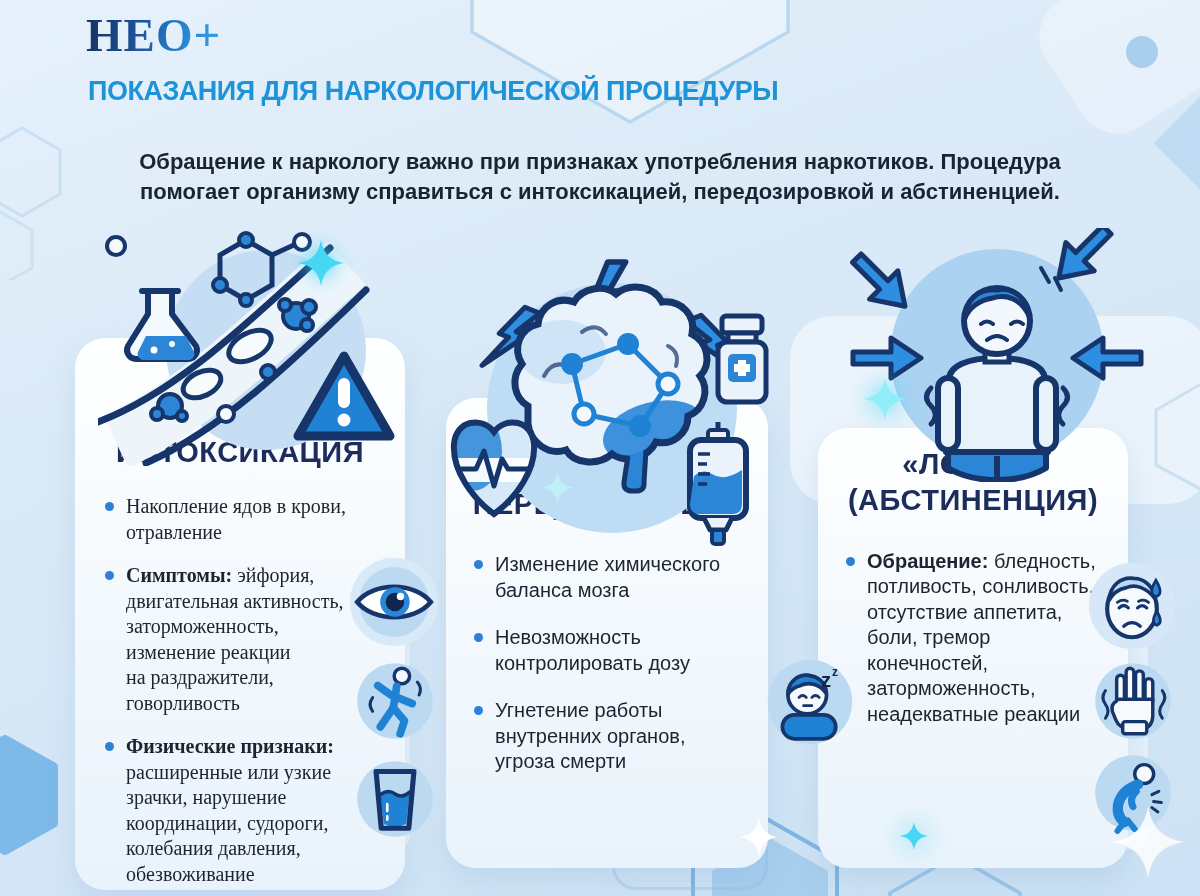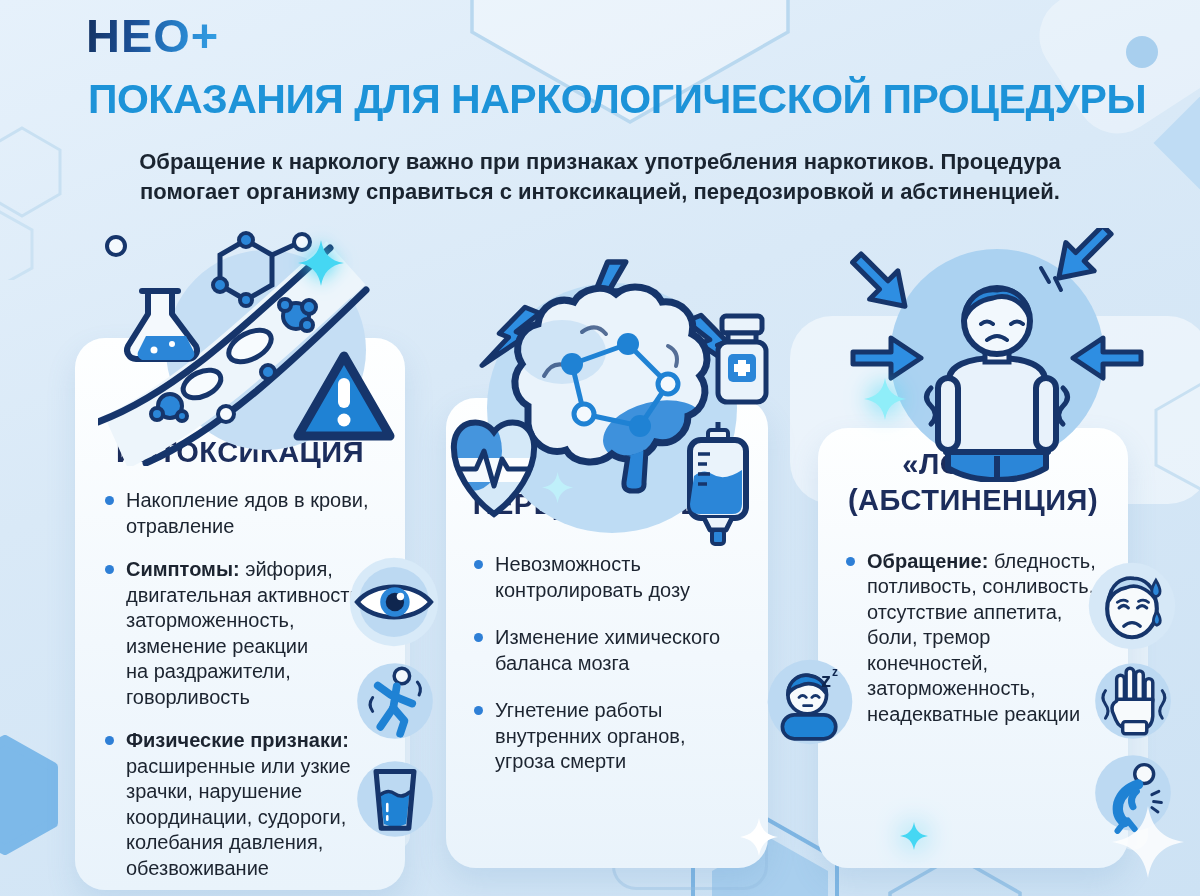--- a/index.html
+++ b/index.html
@@ -7,23 +7,23 @@
     background:linear-gradient(160deg,#e6f1fb 0%,#d9e9f7 40%,#cde2f4 100%);
     font-family:"Liberation Sans","DejaVu Sans",sans-serif;}
   .abs{position:absolute;}
   
   .soft-band{position:absolute;border-radius:42px;background:rgba(255,255,255,.5);}
   .outline-box{position:absolute;border:3px solid rgba(140,180,220,.38);border-radius:24px;}
   .icon-strip{position:absolute;width:30px;background:rgba(255,255,255,.45);border-radius:15px;}
   
   #logo{position:absolute;left:86px;top:8px;font-size:47px;font-weight:bold;letter-spacing:1px;
     background:linear-gradient(100deg,#14315f 0%,#1b4e94 35%,#2a8ad3 75%,#35a2e6 100%);
-    -webkit-background-clip:text;background-clip:text;color:transparent;}
-  
-  #title{position:absolute;left:88px;top:76px;width:1040px;font-size:41px;font-weight:bold;
+    -webkit-background-clip:text;background-clip:text;color:transparent;font-family:Liberation Serif, serif;}
+  
+  #title{position:absolute;left:88px;top:76px;width:1040px;font-size:27px;font-weight:bold;
     letter-spacing:-.5px;color:#1d93d8;white-space:nowrap;}
   #subtitle{position:absolute;left:100px;top:125px;width:1000px;text-align:center;
     font-size:22px;font-weight:bold;color:#1a2430;line-height:1.38;white-space:pre-line;}
   
   .card{position:absolute;border-radius:30px;
     background:linear-gradient(180deg,#feffff 0%,#f2f8fd 55%,#e9f3fb 100%);
     box-shadow:0 14px 30px rgba(90,140,190,.16);}
   .card h2{margin:0;text-align:center;font-size:29px;letter-spacing:.5px;color:#1c2d5c;
     line-height:1.25;white-space:pre-line;}
   .bullets{list-style:none;margin:0;padding:0;}
@@ -69,21 +69,21 @@
   <div class="icon-strip" style="left:380px;top:560px;height:290px;"></div>
   <div class="icon-strip" style="left:1118px;top:566px;height:284px;"></div>
 
   <div id="logo">НЕО+</div>
   <h1 id="title" style="margin:0;">ПОКАЗАНИЯ ДЛЯ НАРКОЛОГИЧЕСКОЙ ПРОЦЕДУРЫ</h1>
   <p id="subtitle">Обращение к наркологу важно при признаках употребления наркотиков. Процедура
 помогает организму справиться с интоксикацией, передозировкой и абстиненцией.</p>
 
   <div class="card" style="left:75px;top:338px;width:330px;height:552px;">
     <h2 style="margin-top:96px;">ИНТОКСИКАЦИЯ</h2>
-    <ul class="bullets" style="margin:18px 14px 0 28px;">
+    <ul class="bullets" style="margin:24px 14px 0 28px;font-family:Liberation Serif, serif;">
       <li style="margin-bottom:18px;">
           <span class="dot"></span>
         <p><b></b><span>Накопление ядов в крови,
 отравление</span></p>
         </li>
       <li style="margin-bottom:18px;">
           <span class="dot"></span>
         <p><b>Симптомы:</b><span> эйфория,
 двигательная активность,
 заторможенность,
@@ -101,27 +101,27 @@
 обезвоживание</span></p>
         </li>
     </ul>
   </div>
 
   <div class="card" style="left:446px;top:398px;width:322px;height:470px;">
     <h2 style="margin-top:88px;">ПЕРЕДОЗИРОВКА</h2>
     <ul class="bullets" style="margin:30px 12px 0 26px;">
       <li style="margin-bottom:22px;">
           <span class="dot"></span>
+        <p><b></b><span>Изменение химического
+баланса мозга</span></p>
+        </li>
+      <li style="margin-bottom:22px;">
+          <span class="dot"></span>
         <p><b></b><span>Невозможность
 контролировать дозу</span></p>
-        </li>
-      <li style="margin-bottom:22px;">
-          <span class="dot"></span>
-        <p><b></b><span>Изменение химического
-баланса мозга</span></p>
         </li>
       <li>
           <span class="dot"></span>
         <p><b></b><span>Угнетение работы
 внутренних органов,
 угроза смерти</span></p>
         </li>
     </ul>
   </div>
 

